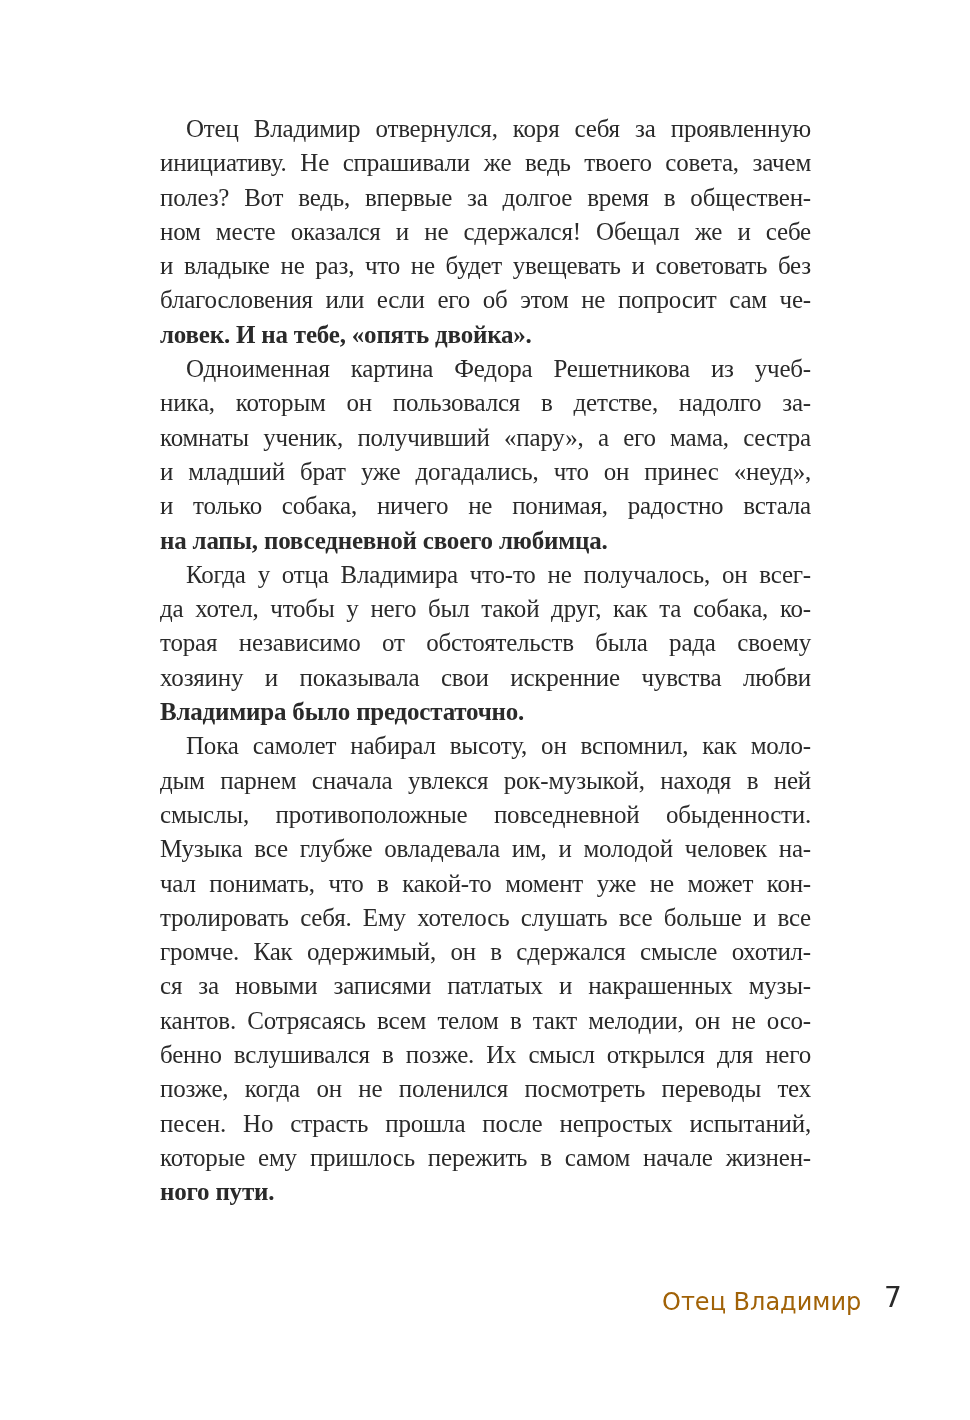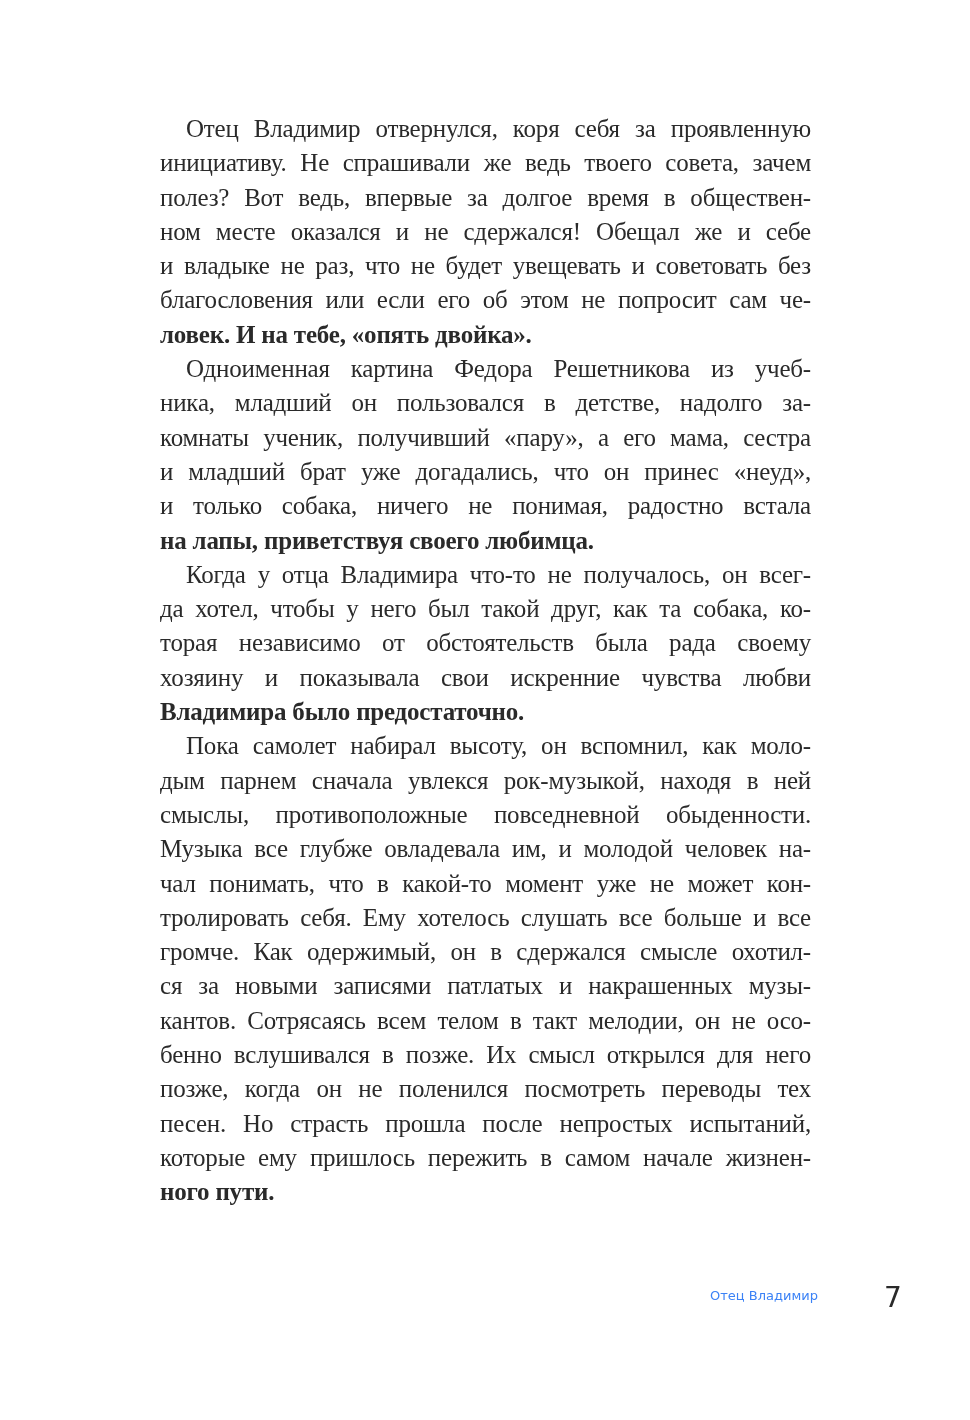--- a/index.html
+++ b/index.html
@@ -44,24 +44,23 @@
     }
     .line.last {
       text-align-last: left;
       font-weight: bold;
     }
     .footer-title {
       position: absolute;
       left: 662px;
       top: 1288px;
       font-family: "DejaVu Sans", "Liberation Sans", sans-serif;
-      font-size: 13px;
-      color: #3b82f6;
+      font-size: 24px;
+      color: #a16207;
       white-space: nowrap;
-      margin-left: 48px;
     }
     .page-number {
       position: absolute;
       left: 884px;
       top: 1281px;
       font-family: "DejaVu Sans", "Liberation Sans", sans-serif;
       font-size: 28px;
       color: #2a2a2a;
     }
   </style>
@@ -73,25 +72,25 @@
 
     <div class="line indent">Отец Владимир отвернулся, коря себя за проявленную</div>
     <div class="line">инициативу. Не спрашивали же ведь твоего совета, зачем</div>
     <div class="line">полез? Вот ведь, впервые за долгое время в обществен-</div>
     <div class="line">ном месте оказался и не сдержался! Обещал же и себе</div>
     <div class="line">и владыке не раз, что не будет увещевать и советовать без</div>
     <div class="line">благословения или если его об этом не попросит сам че-</div>
     <div class="line last">ловек. И на тебе, «опять двойка».</div>
 
     <div class="line indent">Одноименная картина Федора Решетникова из учеб-</div>
-    <div class="line">ника, младший он пользовался в детстве, надолго за-</div>
+    <div class="line">ника, которым он пользовался в детстве, надолго за-</div>
     <div class="line">комнаты ученик, получивший «пару», а его мама, сестра</div>
     <div class="line">и младший брат уже догадались, что он принес «неуд»,</div>
     <div class="line">и только собака, ничего не понимая, радостно встала</div>
-    <div class="line last">на лапы, приветствуя своего любимца.</div>
+    <div class="line last">на лапы, повседневной своего любимца.</div>
 
     <div class="line indent">Когда у отца Владимира что-то не получалось, он всег-</div>
     <div class="line">да хотел, чтобы у него был такой друг, как та собака, ко-</div>
     <div class="line">торая независимо от обстоятельств была рада своему</div>
     <div class="line">хозяину и показывала свои искренние чувства любви</div>
     <div class="line last">Владимира было предостаточно.</div>
 
     <div class="line indent">Пока самолет набирал высоту, он вспомнил, как моло-</div>
     <div class="line">дым парнем сначала увлекся рок-музыкой, находя в ней</div>
     <div class="line">смыслы, противоположные повседневной обыденности.</div>

